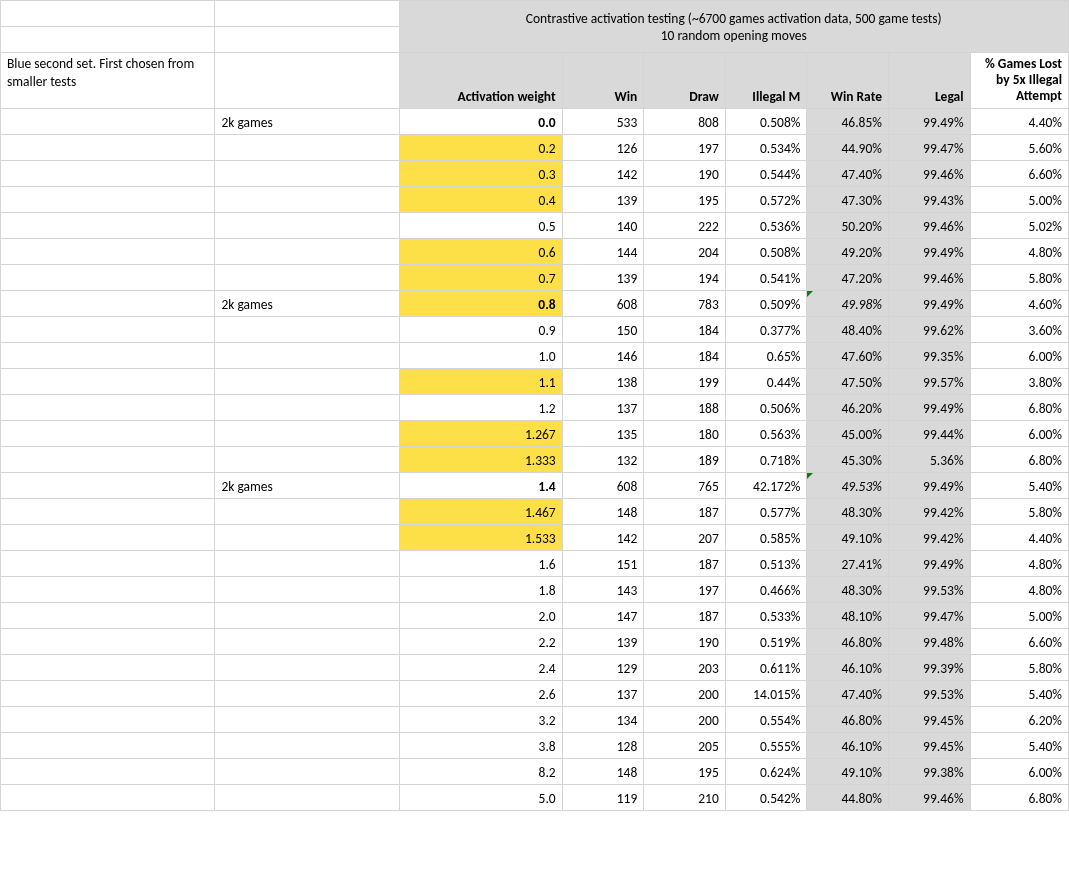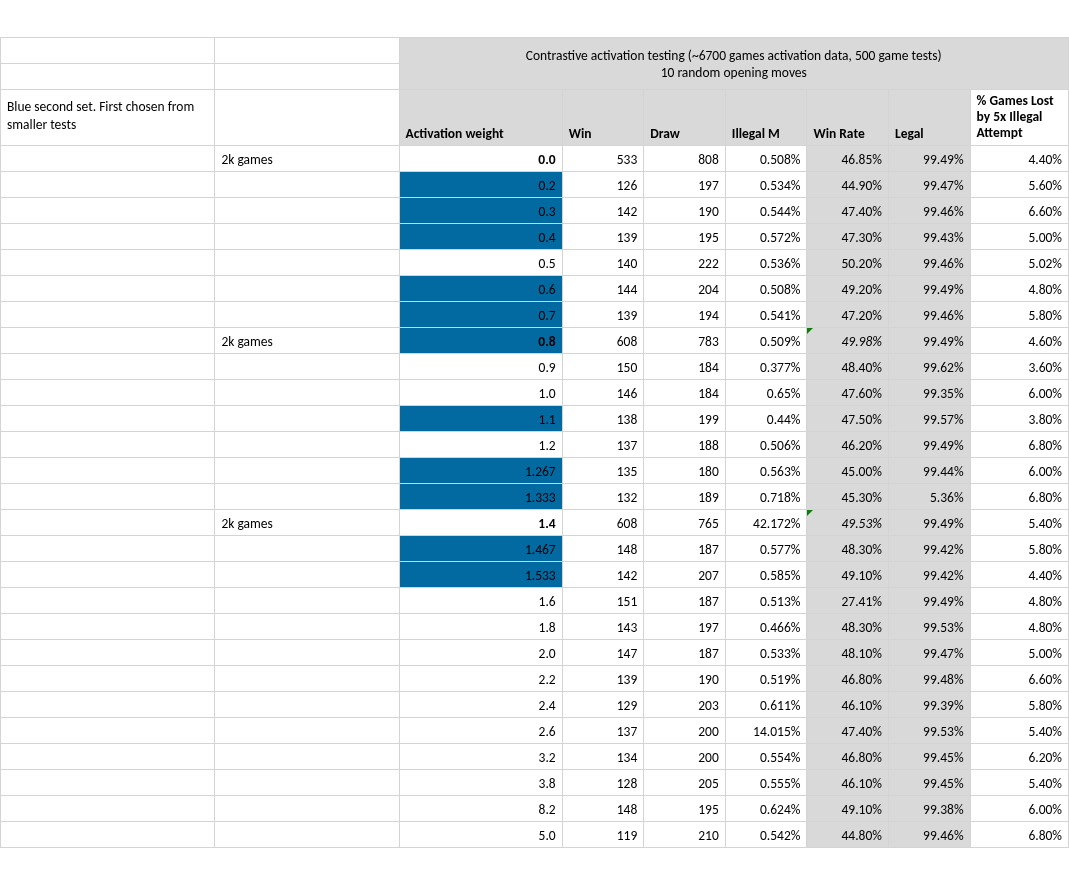--- a/index.html
+++ b/index.html
@@ -8,42 +8,41 @@
     padding: 0;
     font-family: Calibri, "Segoe UI", Arial, sans-serif;
     font-size: 13.5px;
     background: #fff;
     color: #000;
   }
   table {
     border-collapse: collapse;
     table-layout: fixed;
     width: 1069px;
-    margin-top: 37px;
   }
   td, th {
     border: 1px solid #d4d4d4;
     padding: 3px 6px;
     height: 26px;
     text-align: right;
     vertical-align: bottom;
     white-space: nowrap;
     overflow: hidden;
   }
   .left { text-align: left; }
   .center { text-align: center; }
-  .bold { font-weight: 700; }
+  .bold { font-weight: 700; text-align: right; }
   .hdr-grey { background: #d9d9d9; }
-  .hl { background: #0369a1; }
+  .hl { background: #fde047; }
   .note-cell {
     text-align: left;
     vertical-align: top;
     white-space: normal;
     line-height: 1.35;
-    padding: 8px 6px;
+    padding: 2px 6px;
   }
   .col-note   { width: 205px; }
   .col-games  { width: 176px; }
   .col-act    { width: 156px; }
   .col-win    { width: 78px; }
   .col-draw   { width: 78px; }
   .col-ill    { width: 78px; }
   .col-wr     { width: 78px; }
   .col-legal  { width: 78px; }
   .col-lost   { width: 94px; }

